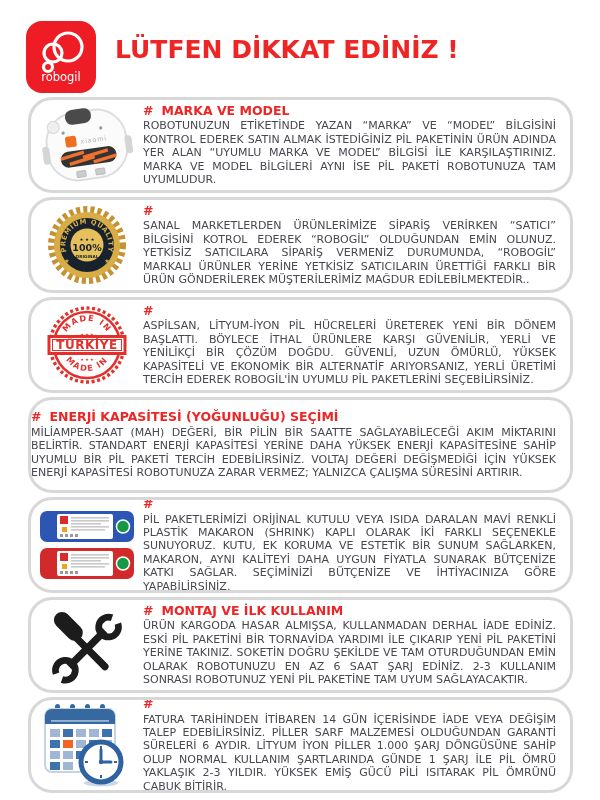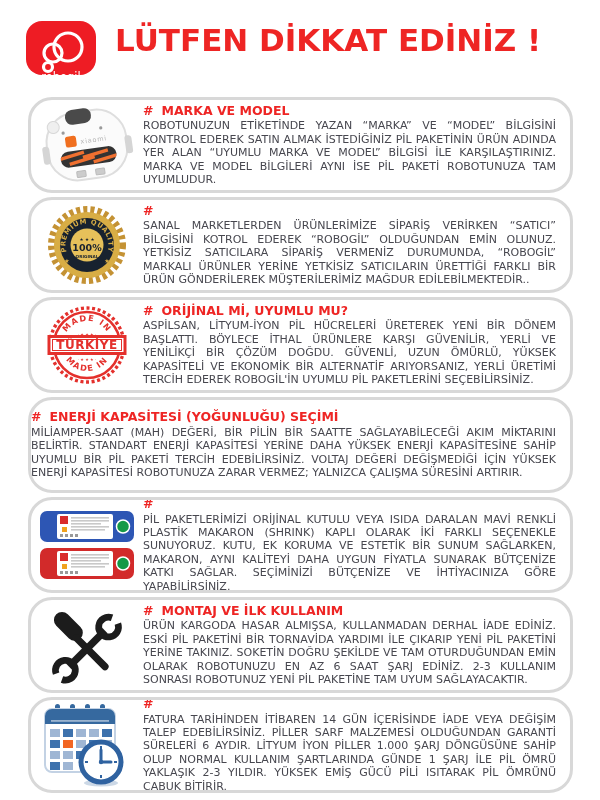--- a/index.html
+++ b/index.html
@@ -1,20 +1,20 @@
 <!DOCTYPE html>
 <html><head>
 <meta charset="utf-8">
 <style>
   html,body{margin:0;padding:0;background:#ffffff;}
   .page{position:relative;width:600px;height:800px;background:#ffffff;overflow:hidden;
         font-family:"DejaVu Sans","Liberation Sans",sans-serif;}
   .header{position:absolute;top:21px;left:26px;display:flex;align-items:center;gap:19px;}
-  .logo{width:70px;height:54px;border-radius:16px;background:#ee1c24;flex:0 0 70px;}
-  .title{font-size:31px;font-weight:bold;color:#ee2524;margin-top:-16px;white-space:nowrap;}
+  .logo{width:70px;height:72px;border-radius:16px;background:#ee1c24;flex:0 0 70px;}
+  .title{font-size:25px;font-weight:bold;color:#ee2524;margin-top:-16px;white-space:nowrap;}
   .sections{position:absolute;top:97px;left:28px;width:545px;display:flex;flex-direction:column;gap:4px;}
   .card{box-sizing:border-box;height:96px;border:3px solid #d8d8d8;border-radius:24px;
         display:flex;align-items:center;background:#fff;overflow:hidden;}
   .icon-wrap{flex:0 0 112px;width:112px;display:flex;align-items:center;justify-content:center;}
   .txt{flex:1;padding-right:14px;}
   .heading{display:flex;gap:8px;font-size:12.5px;font-weight:bold;color:#ee2524;
            margin-bottom:2px;line-height:1.1;}
   .body{margin:0;font-size:11px;line-height:1.22;font-weight:normal;color:#47474f;
         text-align:justify;}
   svg text{font-family:"DejaVu Sans","Liberation Sans",sans-serif;}
@@ -123,21 +123,20 @@
           <text x="50" y="33" text-anchor="middle" font-size="4" fill="#e4302c">· ★ ★ ★ ·</text>
           <text x="50" y="58" text-anchor="middle" font-size="4" fill="#e4302c">· ★ ★ ★ ·</text>
           <rect x="12" y="33.5" width="76" height="17" fill="#ffffff" stroke="#e4302c" stroke-width="3"></rect>
           <rect x="15.5" y="36.5" width="69" height="11" fill="none" stroke="#e4302c" stroke-width="1"></rect>
           <text x="50" y="46" text-anchor="middle" font-size="12" font-weight="bold" fill="#e4302c" letter-spacing="0.5">TÜRKİYE</text>
         </svg>
       </div>
       <div class="txt">
         <div class="heading">
           <span>#</span>
-          <span>ORİJİNAL Mİ, UYUMLU MU?</span>
         </div>
         <p class="body">ASPİLSAN, LİTYUM-İYON PİL HÜCRELERİ ÜRETEREK YENİ BİR DÖNEM BAŞLATTI. BÖYLECE İTHAL ÜRÜNLERE KARŞI GÜVENİLİR, YERLİ VE YENİLİKÇİ BİR ÇÖZÜM DOĞDU. GÜVENLİ, UZUN ÖMÜRLÜ, YÜKSEK KAPASİTELİ VE EKONOMİK BİR ALTERNATİF ARIYORSANIZ, YERLİ ÜRETİMİ TERCİH EDEREK ROBOGİL'İN UYUMLU PİL PAKETLERİNİ SEÇEBİLİRSİNİZ.</p>
       </div>
     </section>
 
     <section class="card">
       <div class="txt">
         <div class="heading">
           <span>#</span>
           <span>ENERJİ KAPASİTESİ (YOĞUNLUĞU) SEÇİMİ</span>

